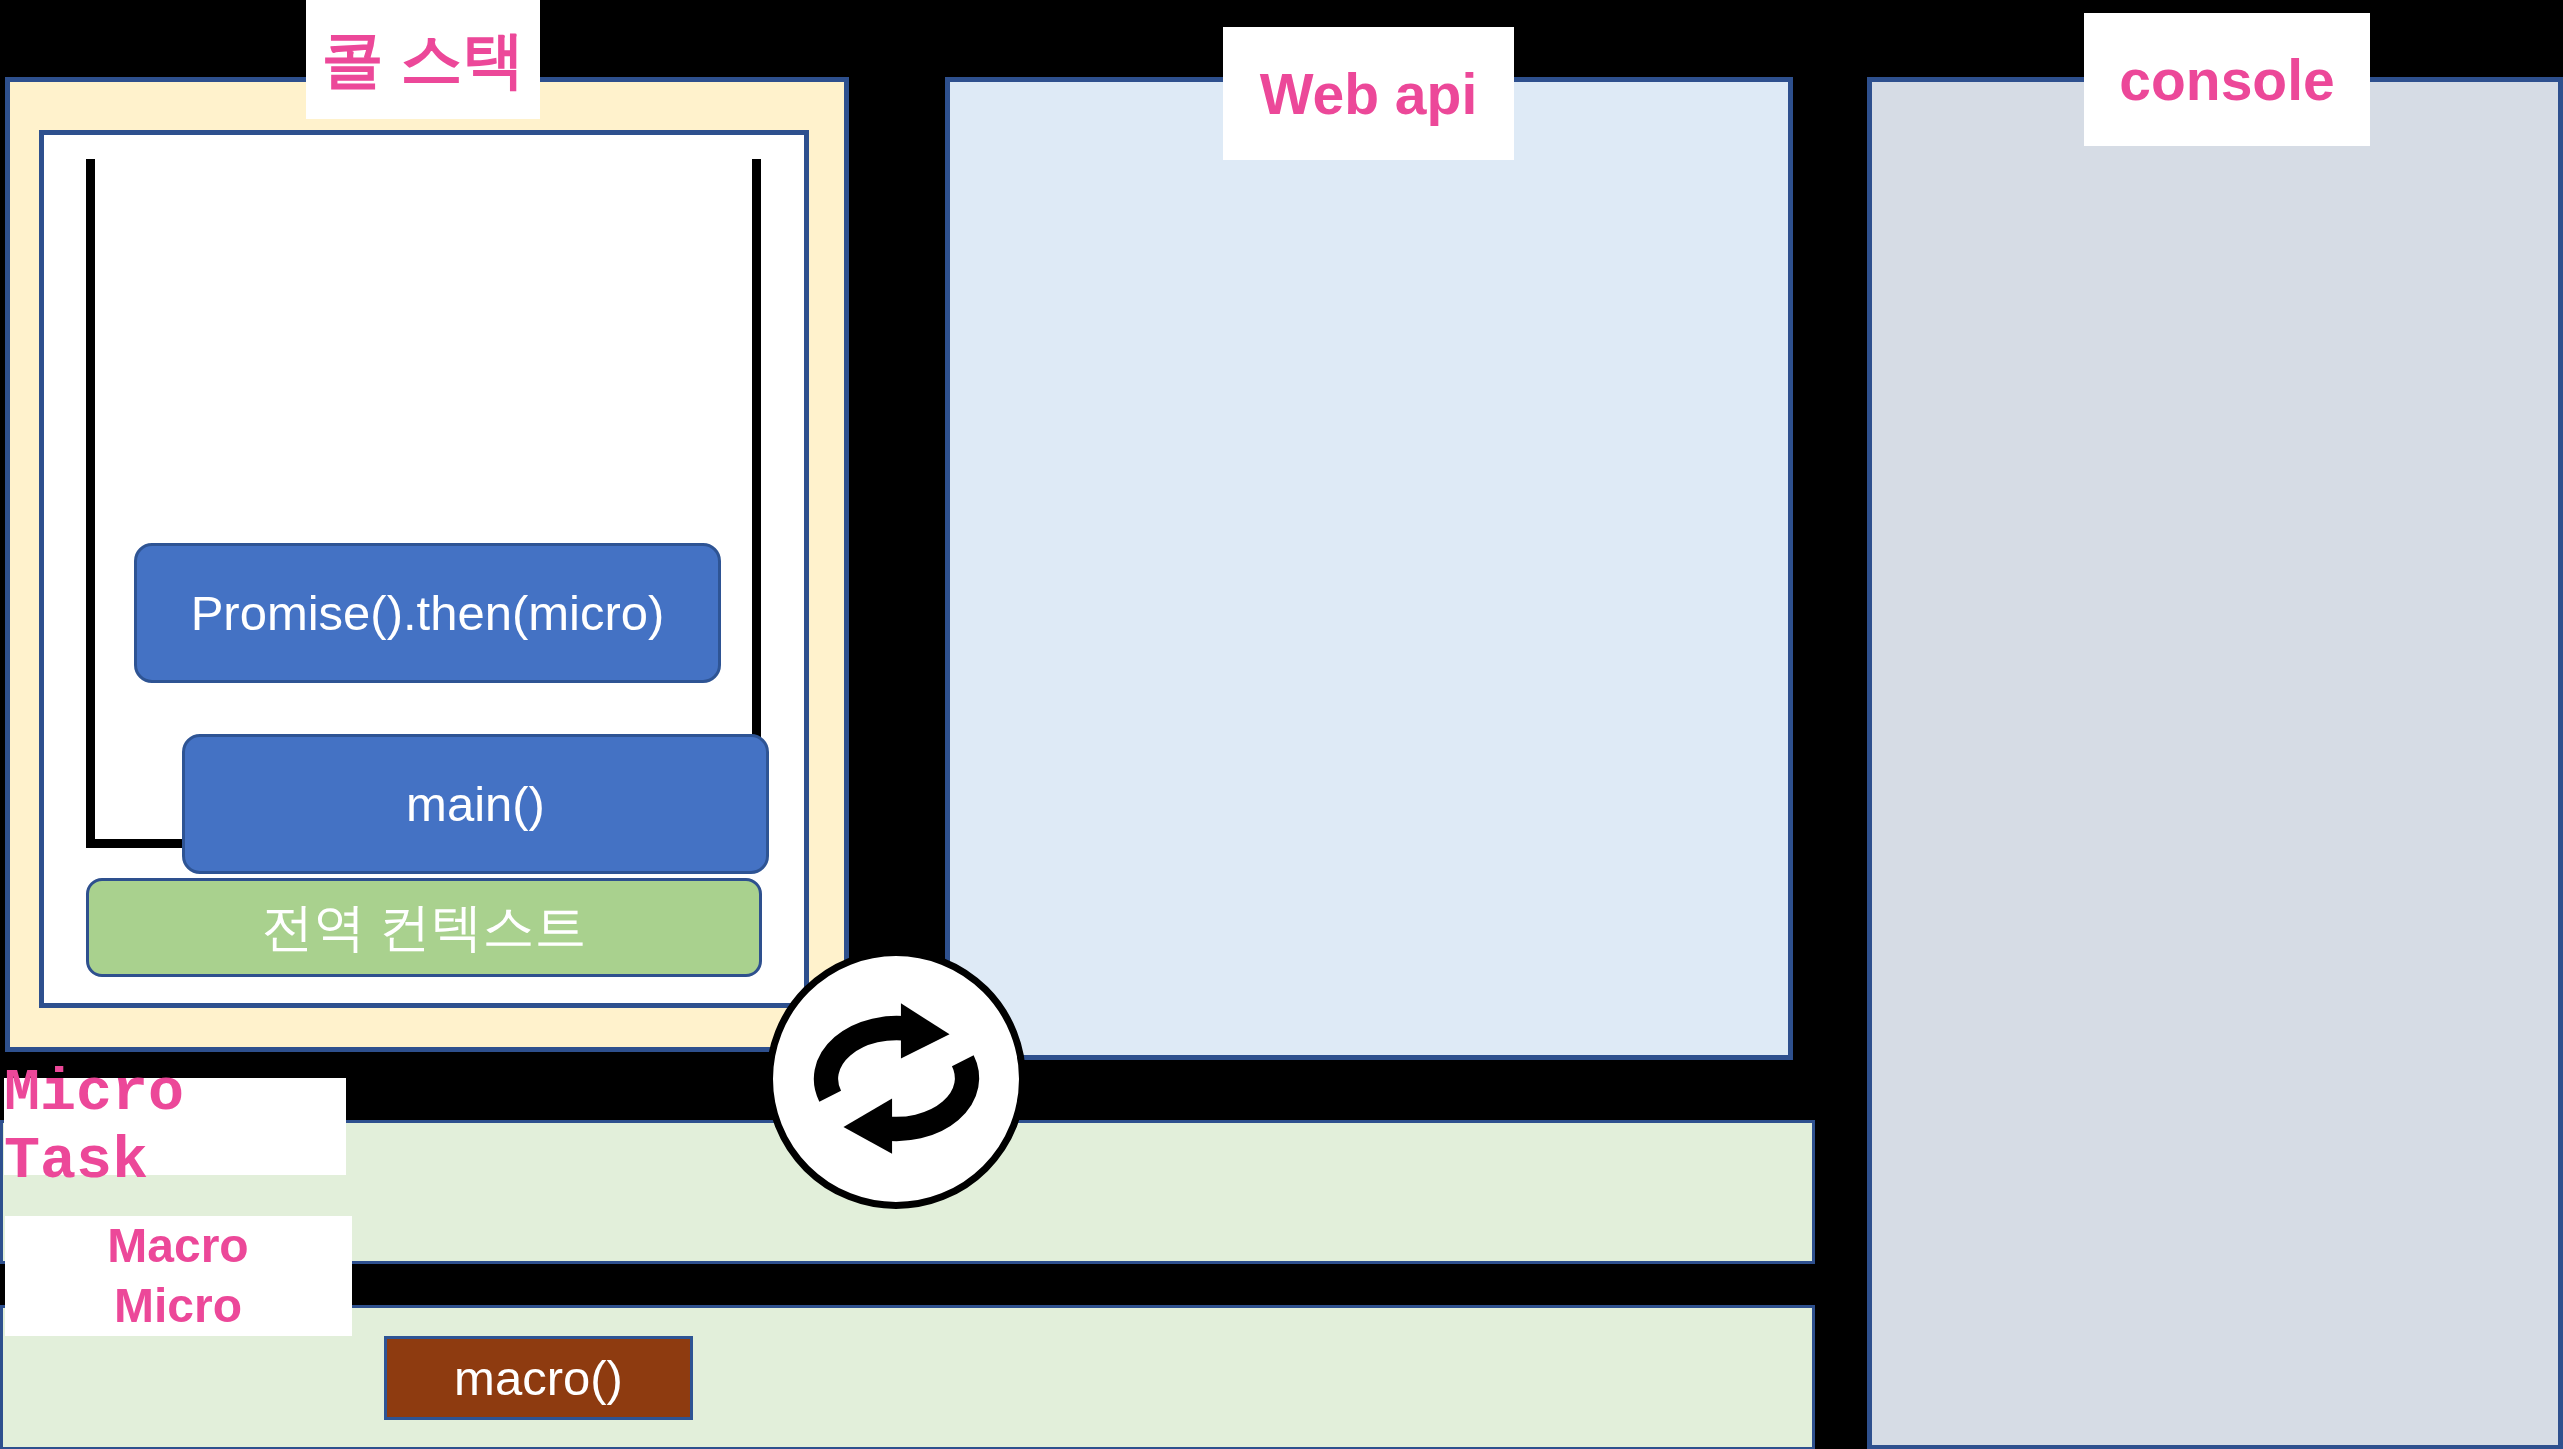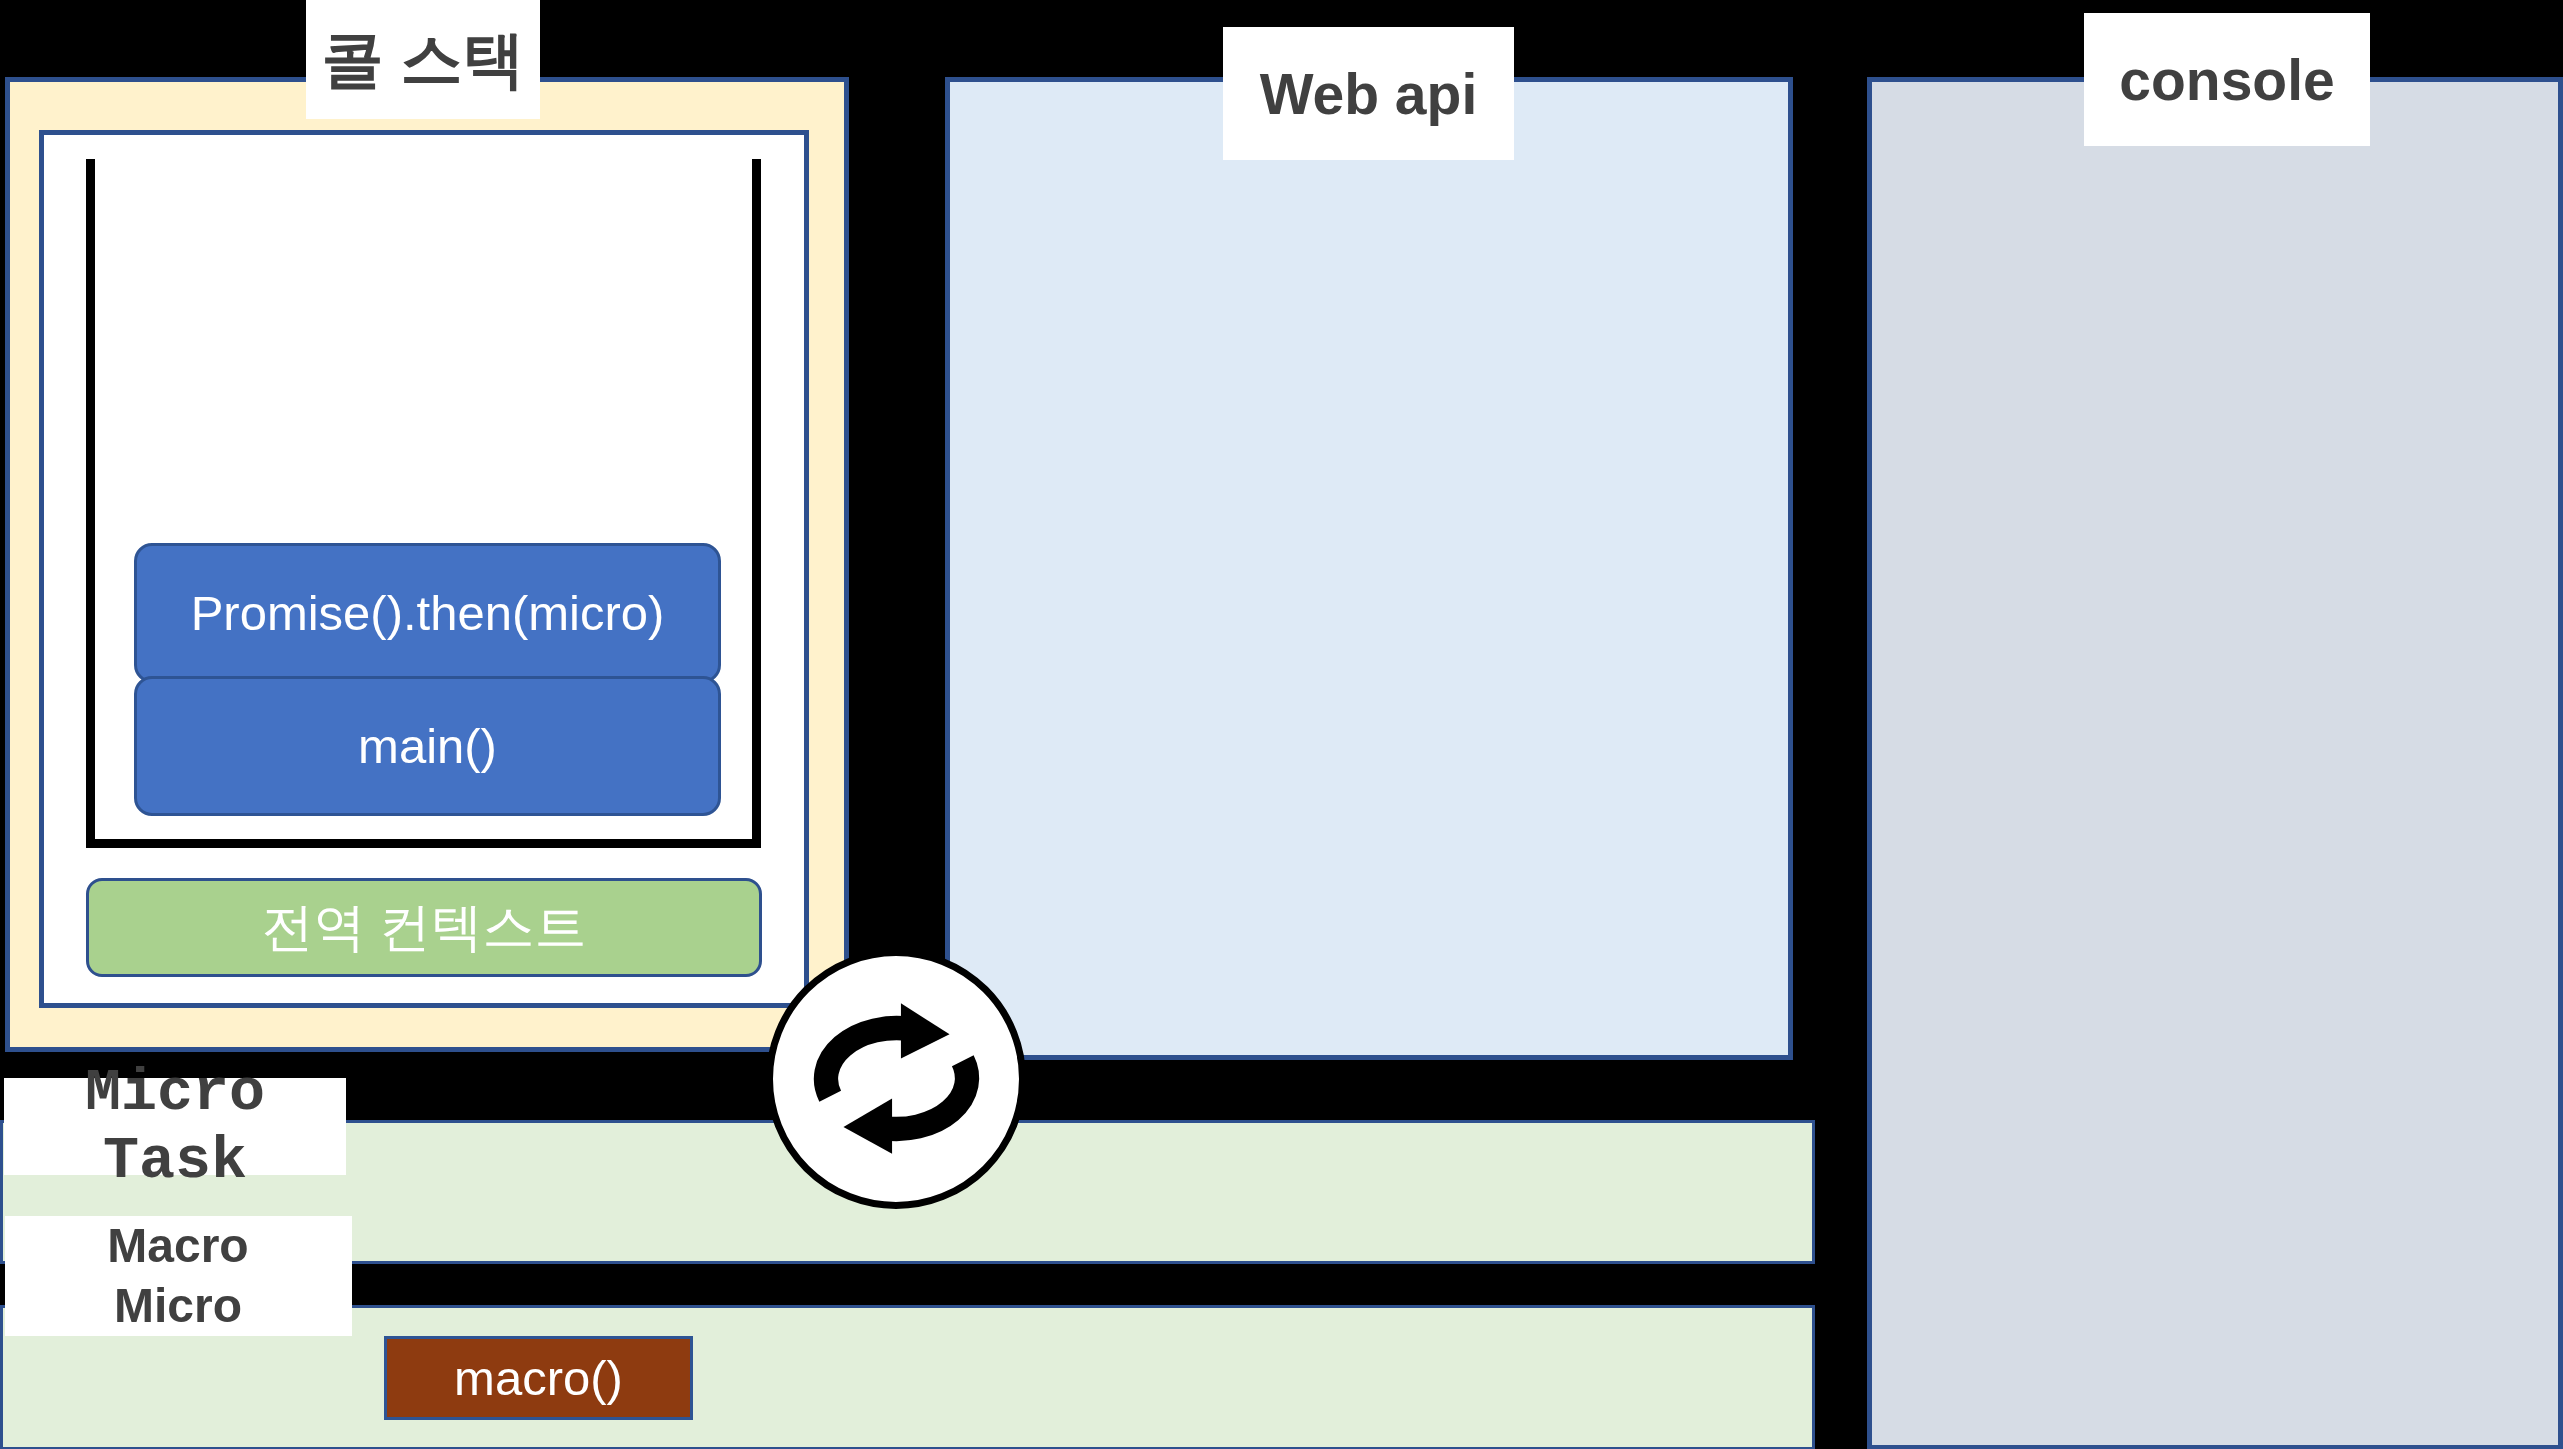--- a/index.html
+++ b/index.html
@@ -27,38 +27,38 @@
   .frame{
     display:flex;align-items:center;justify-content:center;
     color:#fff;z-index:4;
   }
   #promise-frame,#main-frame{
     left:134px;width:587px;height:140px;
     background:#4472C4;border:3.2px solid #2E5494;border-radius:18px;
     font-size:49px;
   }
   #promise-frame{top:543px;}
-  #main-frame{top:676px;}
+  #main-frame{top:734px;margin-left:48px;}
   #global-context{
     left:86px;top:878px;width:676px;height:99px;
     background:#A9D18E;border:3.9px solid #2E508E;border-radius:16px;
     font-size:52px;
     font-family:Liberation Serif, serif;
   }
   #macro-item{
     left:384px;top:1336px;width:309px;height:84px;
     background:#8E3B10;border:3.9px solid #2E5494;
     font-size:49px;
   }
 
   
   .tag{
-    background:#FFFFFF;color:#404040;
+    background:#FFFFFF;color:#ec4899;
     display:flex;align-items:center;justify-content:center;
-    font-weight:bold;text-align:center;z-index:6;
+    font-weight:bold;z-index:6;
   }
   #label-call-stack{left:306px;top:0;width:234px;height:119px;font-size:62px;}
   #label-web-api{left:1223px;top:27px;width:291px;height:133px;font-size:57px;}
   #label-console{left:2072px;top:13px;width:286px;height:133px;font-size:57px;margin-left:12px;}
   #label-micro{left:3.9px;top:1078px;width:342px;height:97px;font-size:60px;font-family:Liberation Mono, monospace;}
   #label-macro{left:4.5px;top:1216px;width:347px;height:120px;font-size:48px;line-height:60px;flex-direction:column;}
 
   
   #event-loop{
     left:766px;top:949px;width:260px;height:260px;

